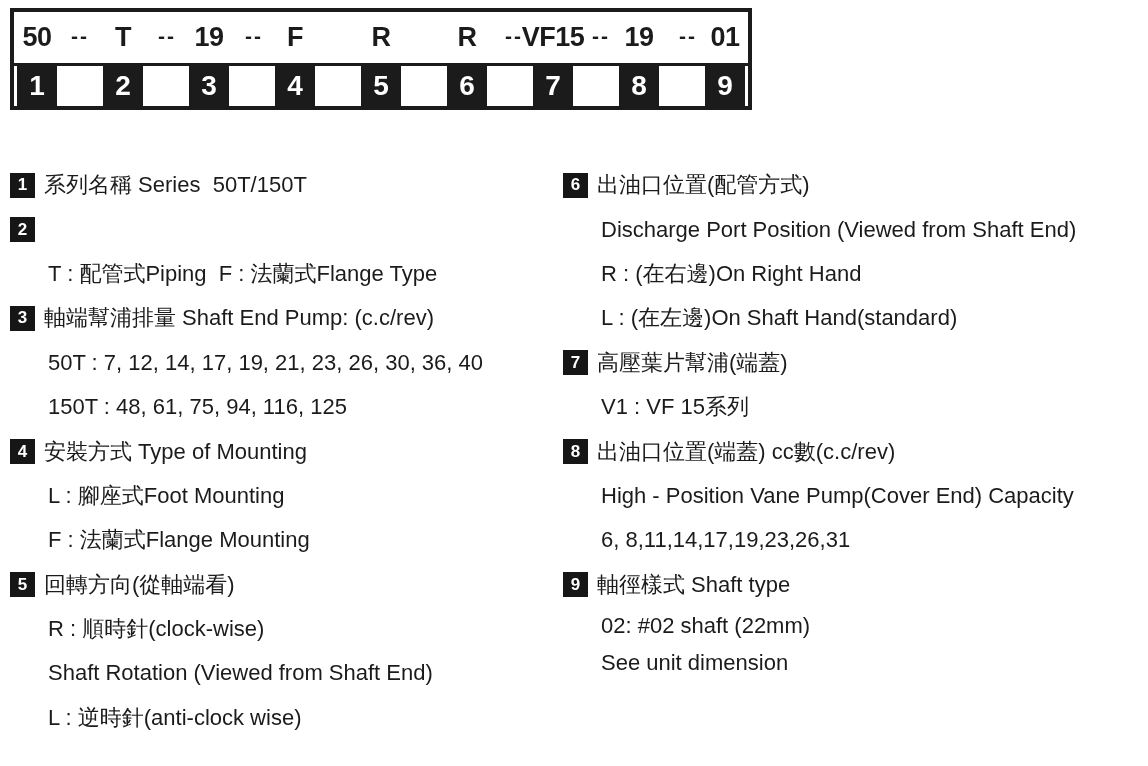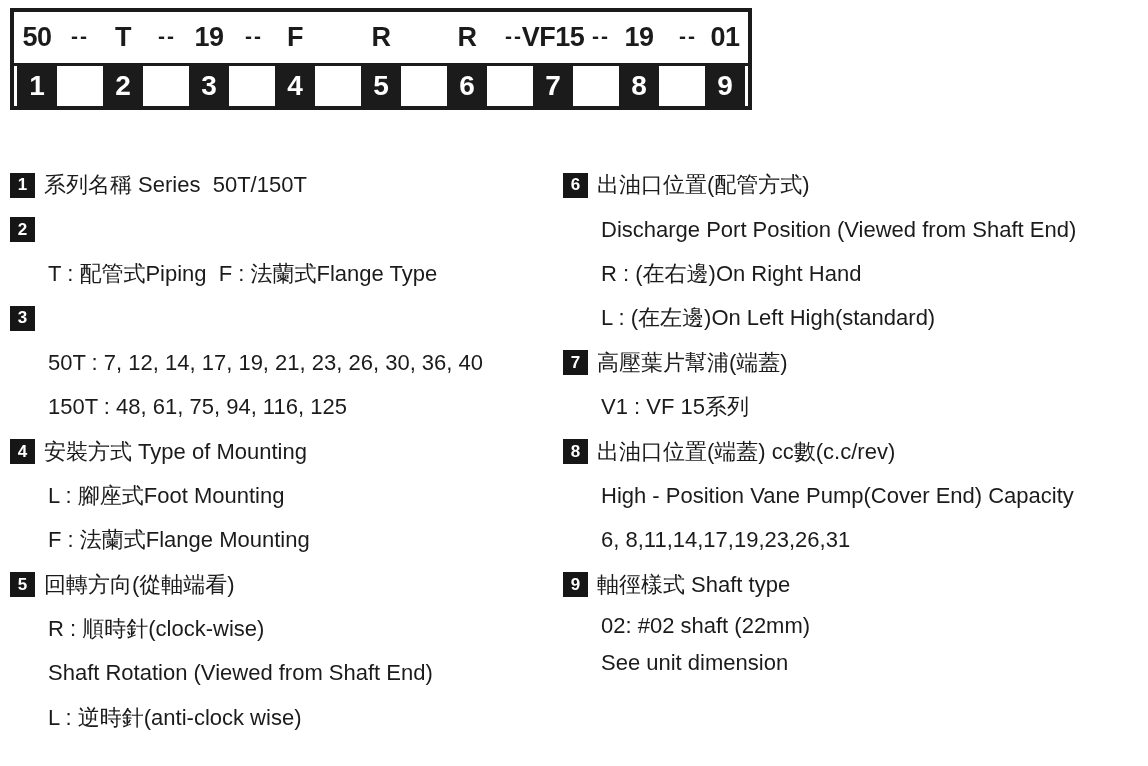--- a/index.html
+++ b/index.html
@@ -135,20 +135,21 @@
       <div class="item">
         <div class="line title-line">
           <span class="badge">2</span>
         </div>
         <div class="line sub">T : 配管式Piping  F : 法蘭式Flange Type</div>
       </div>
 
       <div class="item">
         <div class="line title-line">
           <span class="badge">3</span>
+          <span>軸端幫浦排量 Shaft End Pump: (c.c/rev)</span>
         </div>
         <div class="line sub">50T : 7, 12, 14, 17, 19, 21, 23, 26, 30, 36, 40</div>
         <div class="line sub">150T : 48, 61, 75, 94, 116, 125</div>
       </div>
 
       <div class="item">
         <div class="line title-line">
           <span class="badge">4</span>
           <span>安裝方式 Type of Mounting</span>
         </div>
@@ -170,21 +171,21 @@
 
     <div class="col-right">
 
       <div class="item">
         <div class="line title-line">
           <span class="badge">6</span>
           <span>出油口位置(配管方式)</span>
         </div>
         <div class="line sub">Discharge Port Position (Viewed from Shaft End)</div>
         <div class="line sub">R : (在右邊)On Right Hand</div>
-        <div class="line sub">L : (在左邊)On Left High(standard)</div>
+        <div class="line sub">L : (在左邊)On Shaft Hand(standard)</div>
       </div>
 
       <div class="item">
         <div class="line title-line">
           <span class="badge">7</span>
           <span>高壓葉片幫浦(端蓋)</span>
         </div>
         <div class="line sub">V1 : VF 15系列</div>
       </div>
 

